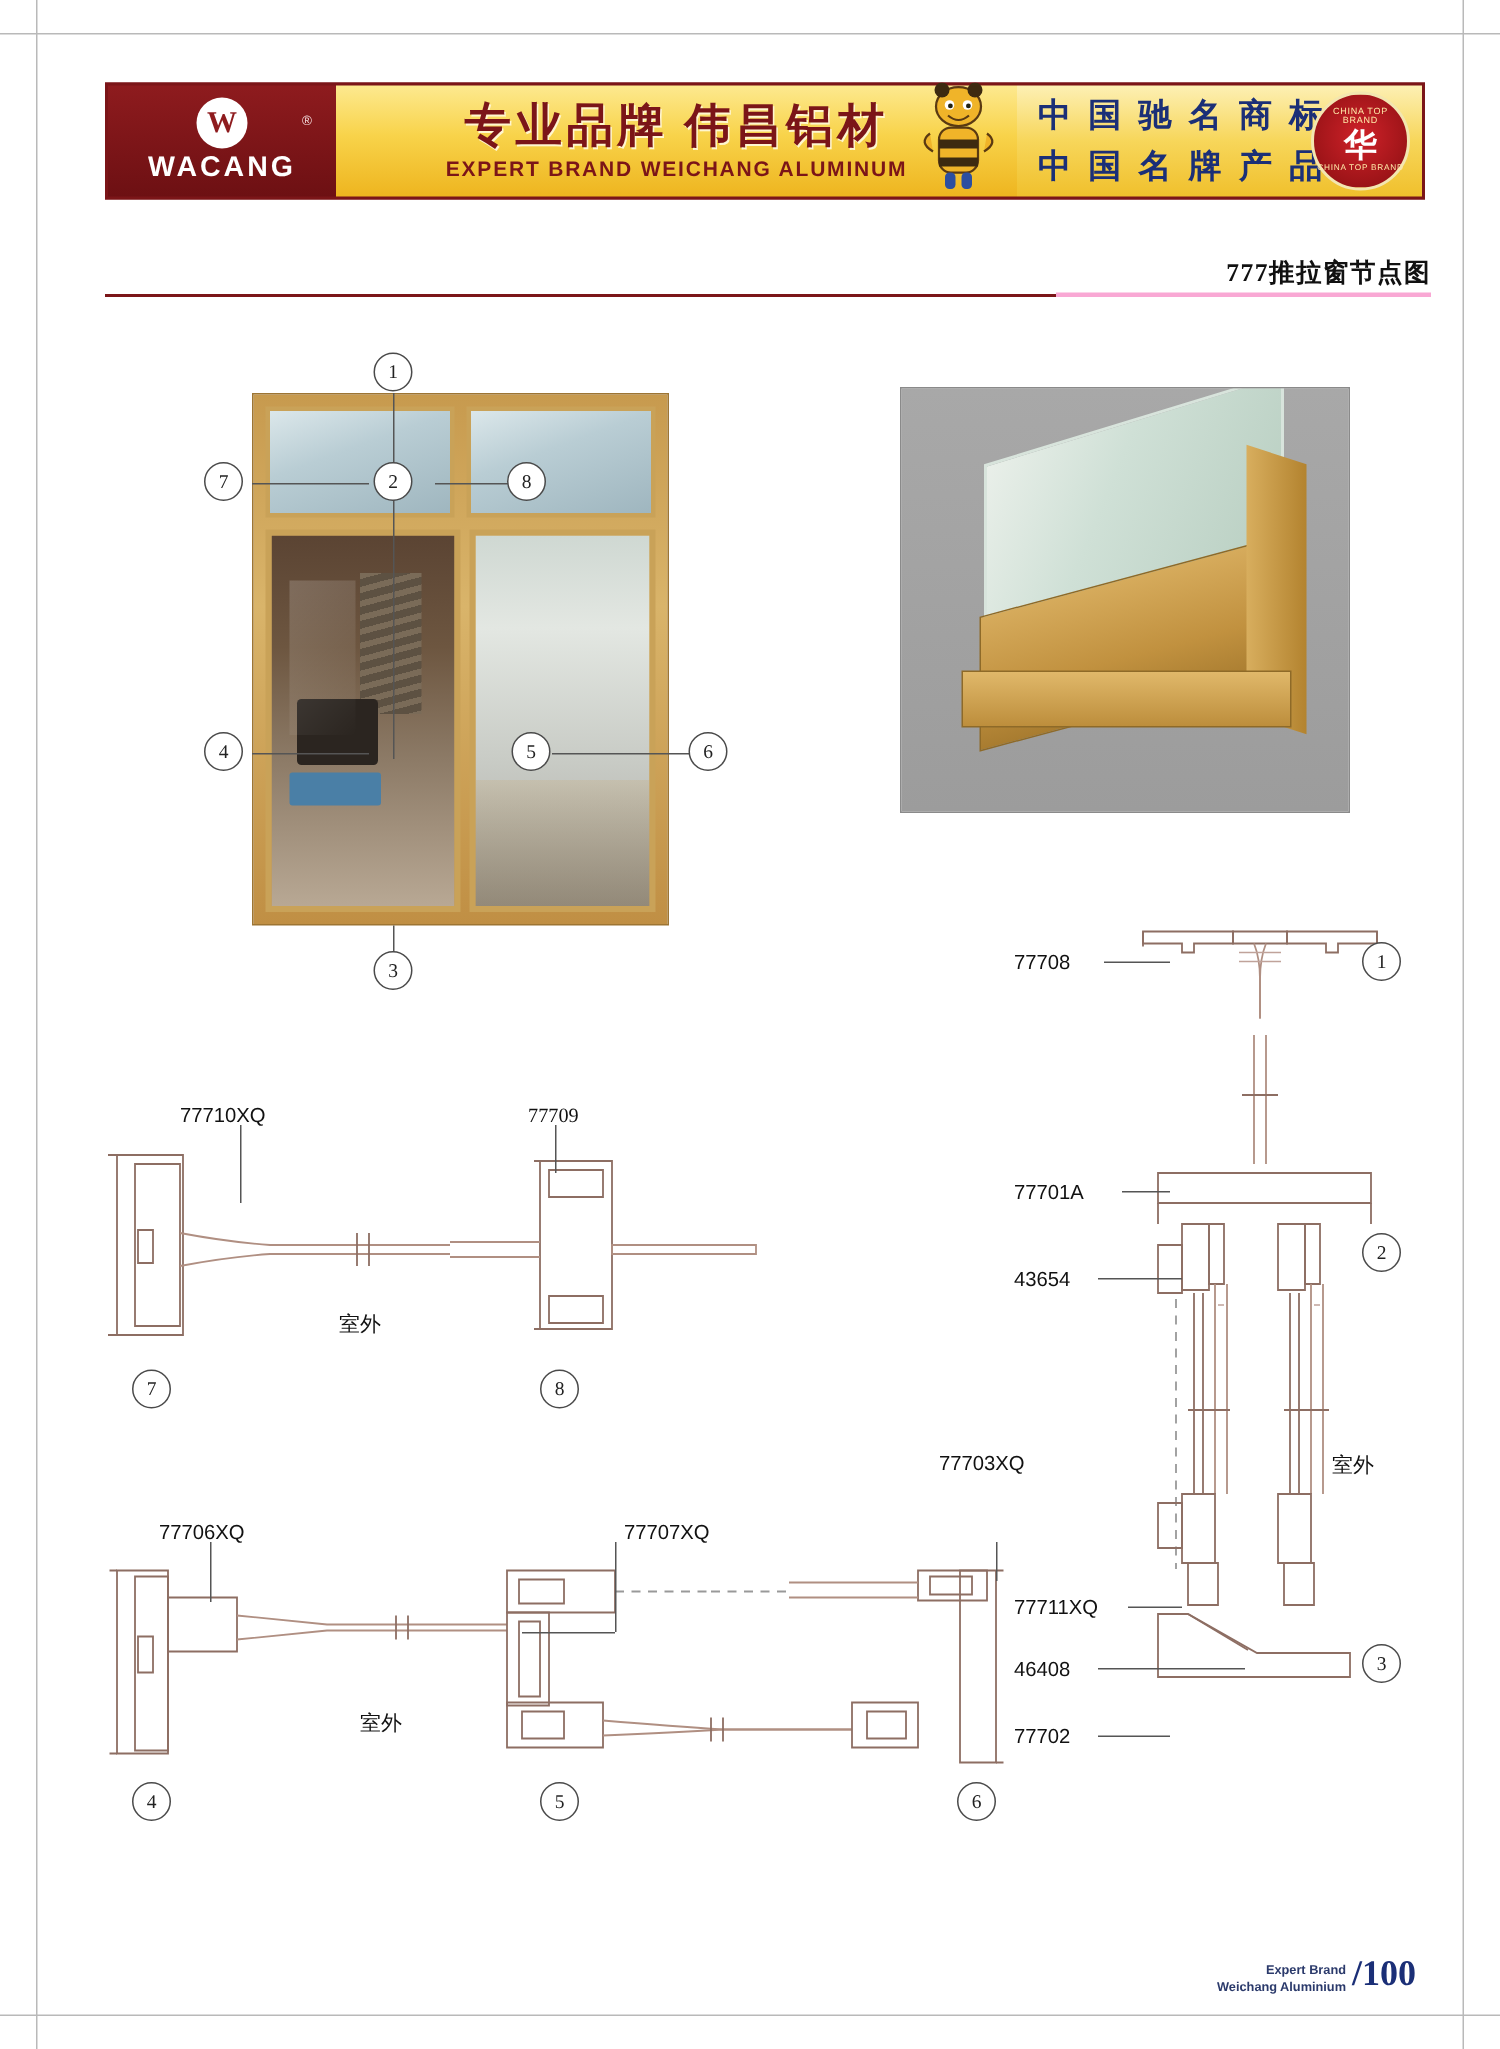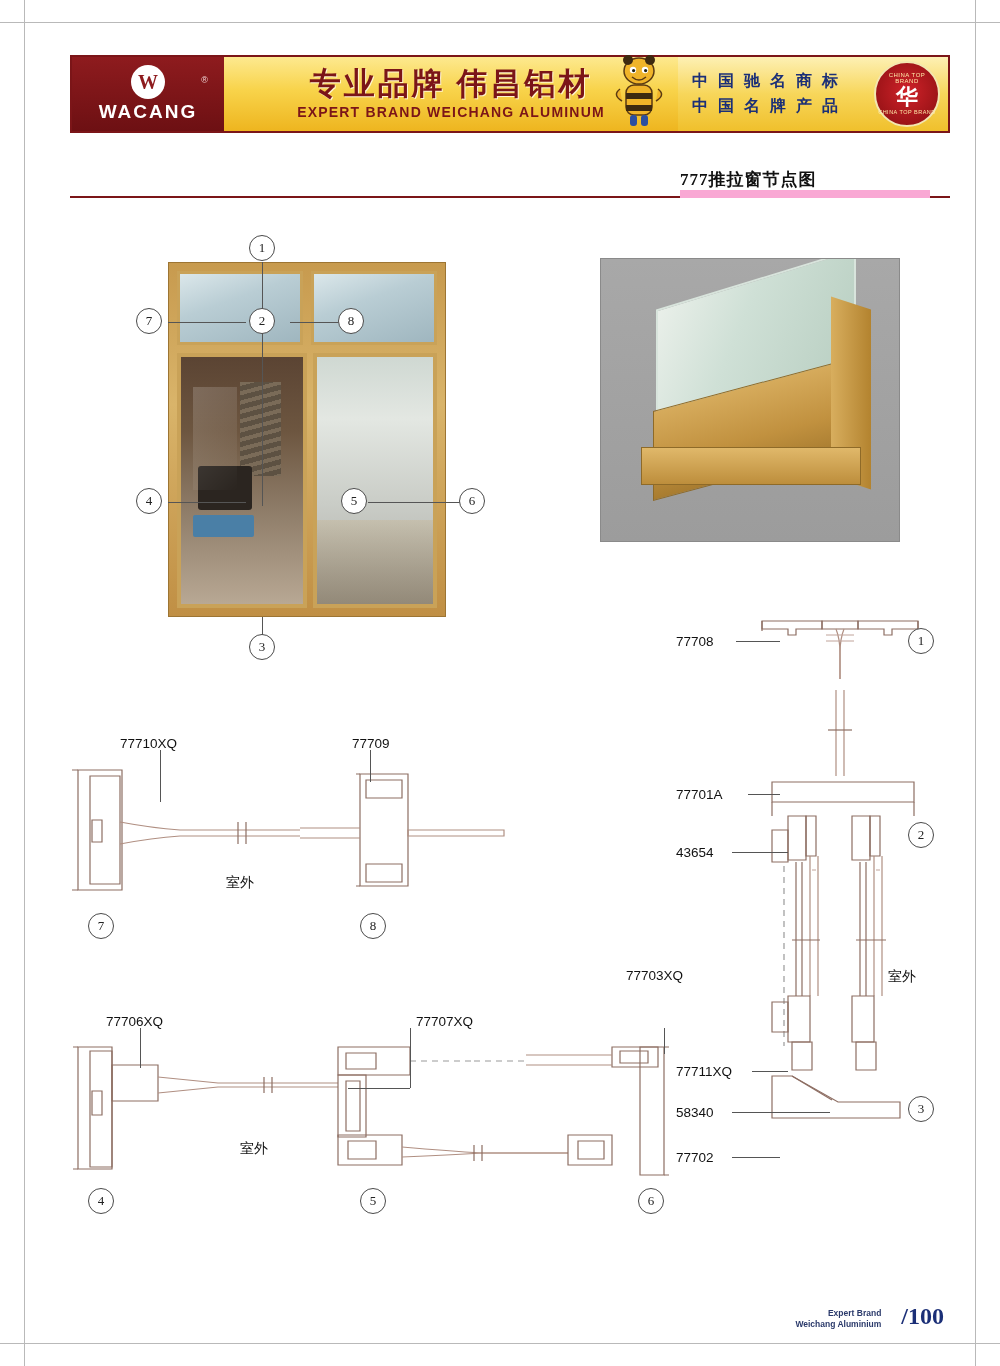--- a/index.html
+++ b/index.html
@@ -72,40 +72,40 @@
   .banner-right {
     width: 270px;
     background: linear-gradient(180deg,#fdf0b4 0%, #f7d65a 50%, #f0c02c 100%);
     display: flex; align-items: center; justify-content: flex-start;
     position: relative;
     padding-left: 14px;
   }
   .br-lines { display:flex; flex-direction: column; gap: 4px; }
   .br-line {
     font-family: "Liberation Serif", serif;
-    font-size: 16px; color: #1b2f77; font-weight: bold; letter-spacing: 3px;
+    font-size: 22px; color: #1b2f77; font-weight: bold; letter-spacing: 3px;
   }
   .seal {
     position: absolute; right: 8px; top: 50%; transform: translateY(-50%);
     width: 66px; height: 66px; border-radius: 50%;
     background: radial-gradient(circle at 50% 45%, #cf2229 0%, #9d1418 70%, #7b1518 100%);
     border: 2px solid #f3e6b0;
     display:flex; align-items:center; justify-content:center;
     color:#ffe9a8;
   }
   .seal-inner { text-align:center; line-height:1; }
   .seal-top { font-size: 6px; letter-spacing: .5px; display:block; margin-bottom:2px;}
   .seal-mark { font-size: 22px; font-weight: bold; font-family: "Liberation Serif", serif; color:#fff;}
   .seal-bot { font-size: 5.5px; letter-spacing: .5px; display:block; margin-top:2px;}
 
   
   .title-bar {
-    position: absolute; left: 680px; top: 168px; width: 250px; height: 30px;
-    display: flex; align-items: center; justify-content: flex-start;
-    border-bottom: 8px solid #f9a8d4;
+    position: absolute; left: 704px; top: 168px; width: 250px; height: 30px;
+    display: flex; align-items: center; justify-content: flex-end;
+    border-bottom: 3px solid #f9a8d4;
   }
   .title-text {
     font-family: "Liberation Serif", serif;
     font-size: 17px; font-weight: bold; color: #111;
     letter-spacing: 1px;
   }
   .title-rule {
     position:absolute; left:70px; top:196px; width:880px; height:2px; background:#7b1518;
   }
 
@@ -214,21 +214,21 @@
     font-family: "Liberation Serif", serif;
     white-space: nowrap;
   }
 
   
   .dwg { position: absolute; }
 
   
   .footer {
     position: absolute; right: 56px; bottom: 36px;
-    display: flex; align-items: flex-end; gap: 20px;
+    display: flex; align-items: flex-end; gap: 4px;
   }
   .footer-txt {
     text-align: right; font-size: 8.5px; color: #2b3a6b; line-height: 1.3;
     font-weight: bold;
   }
   .footer-page {
     font-size: 24px; font-weight: bold; color: #1b2f77;
     font-family: "Liberation Serif", serif;
   }
 </style>
@@ -386,21 +386,21 @@
 
   <div class="lbl" style="left:676px; top:787px;">77701A</div>
   <div class="lead" style="left:748px; top:794px; width:32px; height:1px;"></div>
 
   <div class="lbl" style="left:676px; top:845px;">43654</div>
   <div class="lead" style="left:732px; top:852px; width:56px; height:1px;"></div>
 
   <div class="lbl" style="left:676px; top:1064px;">77711XQ</div>
   <div class="lead" style="left:752px; top:1071px; width:36px; height:1px;"></div>
 
-  <div class="lbl" style="left:676px; top:1105px;">58340</div>
+  <div class="lbl" style="left:676px; top:1105px;">46408</div>
   <div class="lead" style="left:732px; top:1112px; width:98px; height:1px;"></div>
 
   <div class="lbl" style="left:676px; top:1150px;">77702</div>
   <div class="lead" style="left:732px; top:1157px; width:48px; height:1px;"></div>
 
   <div class="lbl-cn" style="left:888px; top:968px;">室外</div>
 
   <div class="bubble" style="left:908px; top:628px;">1</div>
   <div class="bubble" style="left:908px; top:822px;">2</div>
   <div class="bubble" style="left:908px; top:1096px;">3</div>
@@ -422,21 +422,21 @@
       <path d="M296 20 h36 v18 h-36 z"></path>
       <path d="M296 104 h36 v18 h-36 z"></path>
       <path d="M230 68 h60 M230 78 h60" stroke="#b08f82"></path>
       <path d="M338 70 h96 v6 h-96 z" stroke="#b08f82"></path>
     </g>
   </svg>
 
   <div class="lbl" style="left:120px; top:736px;">77710XQ</div>
   <div class="lead" style="left:160px; top:750px; width:1px; height:52px;"></div>
 
-  <div class="lbl" style="left:352px; top:736px;">77709</div>
+  <div class="lbl" style="left:352px; top:736px;font-family:Liberation Serif, serif;">77709</div>
   <div class="lead" style="left:370px; top:750px; width:1px; height:32px;"></div>
 
   <div class="lbl-cn" style="left:226px; top:874px;">室外</div>
 
   <div class="bubble" style="left:88px; top:913px;">7</div>
   <div class="bubble" style="left:360px; top:913px;">8</div>
 
   <svg class="dwg" style="left:70px; top:1035px;" width="610" height="150" viewBox="0 0 610 150">
     <g fill="none" stroke="#8d6e63" stroke-width="1.2">
 

